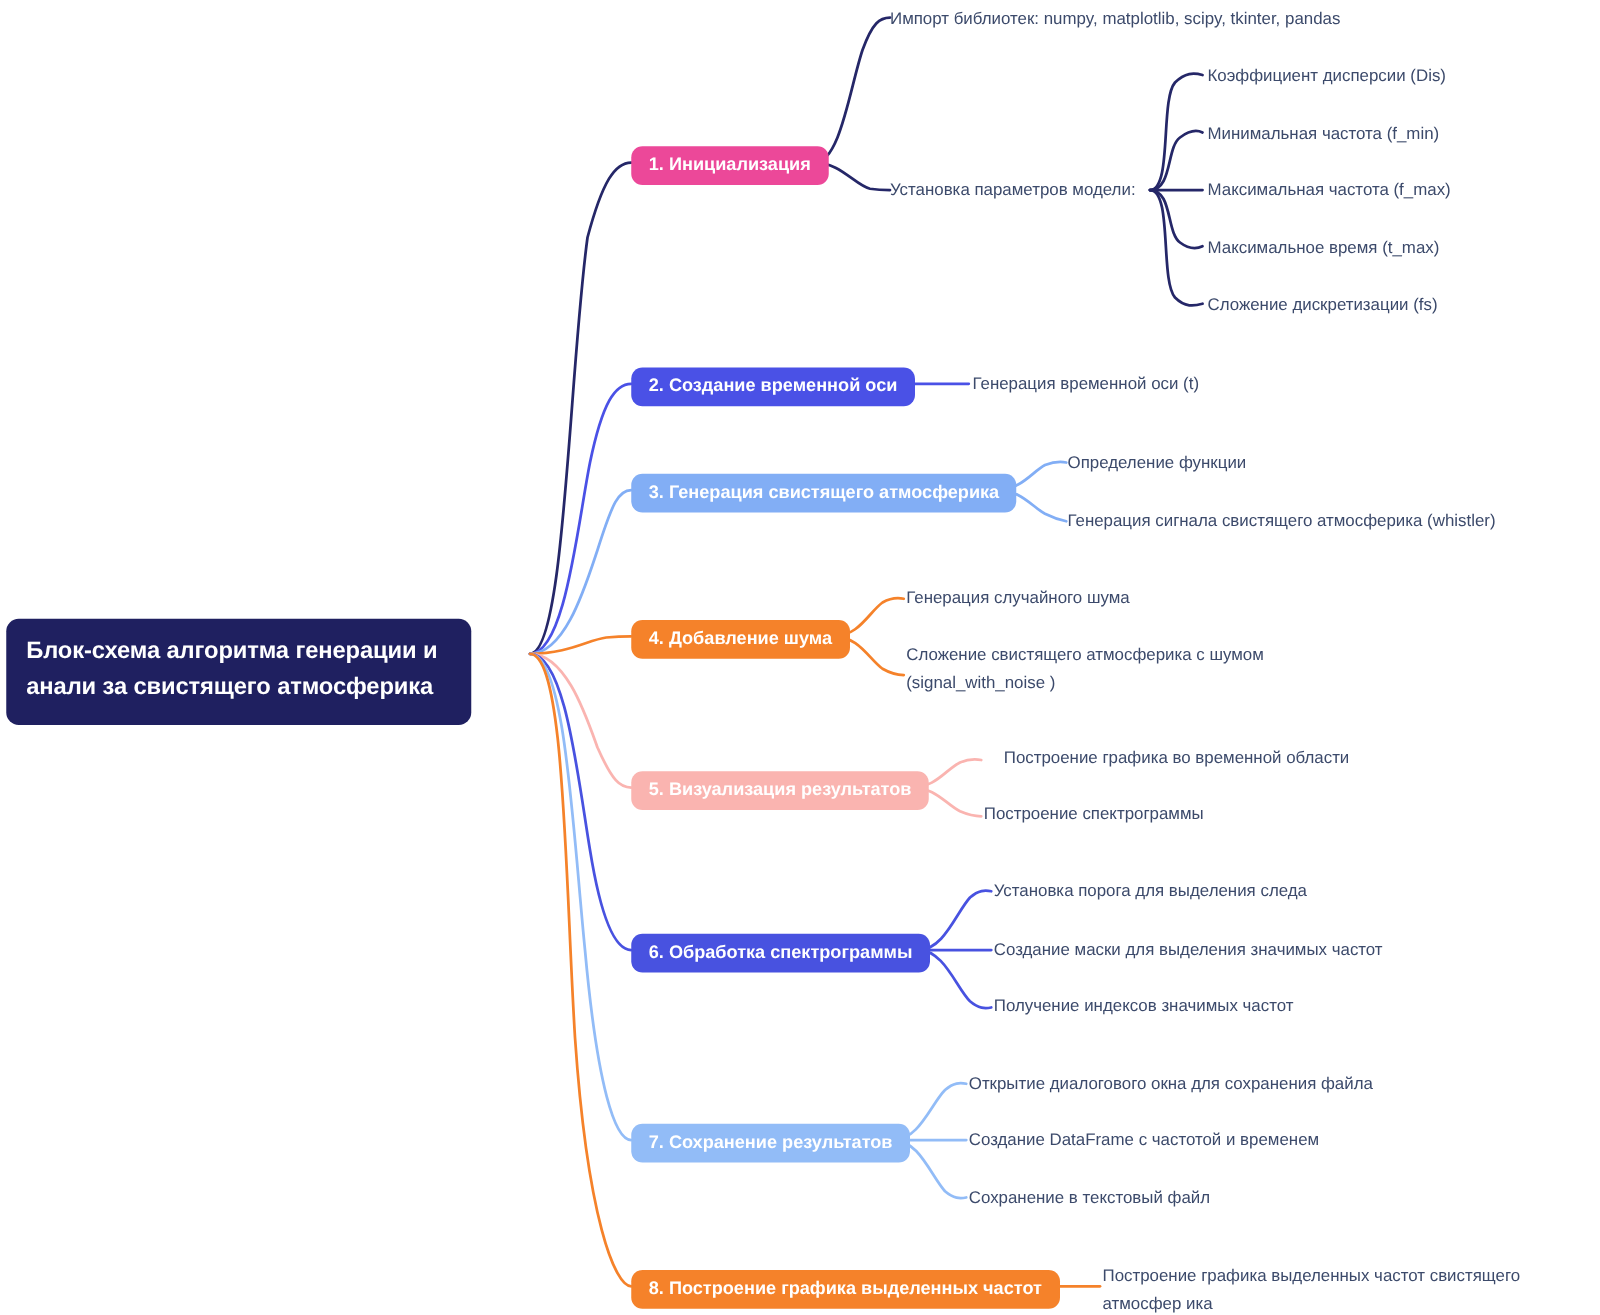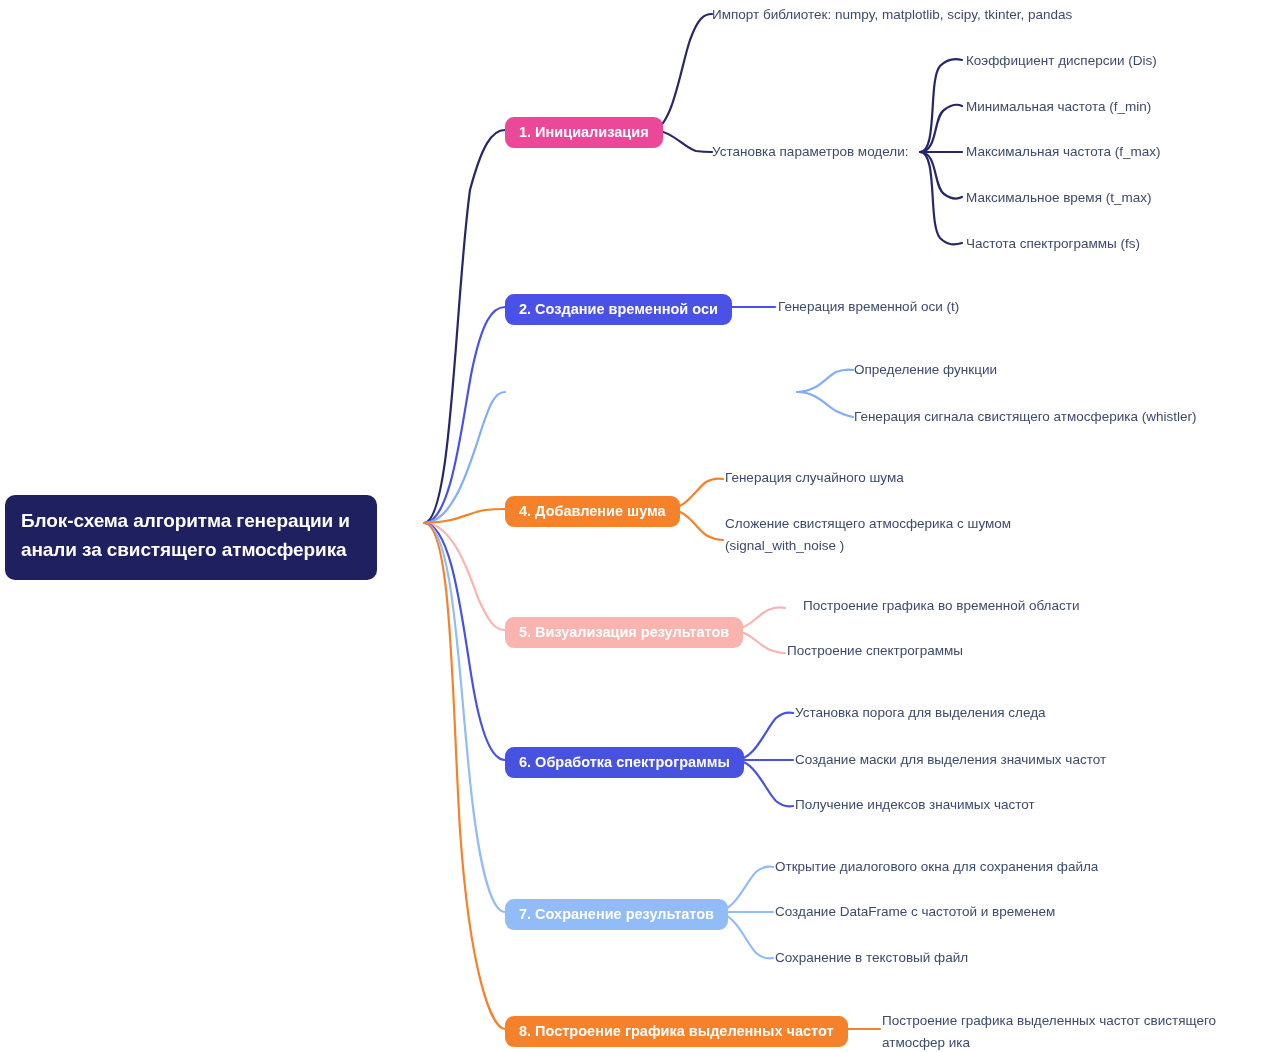--- a/index.html
+++ b/index.html
@@ -99,27 +99,30 @@
 
   <div class="node branch" style="left:505px;top:117px;background:#ec4899;">
     <span>1. Инициализация</span>
   </div>
   <div class="node leaf" style="left:712px;top:4px;">Импорт библиотек: numpy, matplotlib, scipy, tkinter, pandas</div>
   <div class="node leaf" style="left:712px;top:141px;">Установка параметров модели:</div>
   <div class="node leaf" style="left:966px;top:50px;">Коэффициент дисперсии (Dis)</div>
   <div class="node leaf" style="left:966px;top:96px;">Минимальная частота (f_min)</div>
   <div class="node leaf" style="left:966px;top:141px;">Максимальная частота (f_max)</div>
   <div class="node leaf" style="left:966px;top:187px;">Максимальное время (t_max)</div>
-  <div class="node leaf" style="left:966px;top:233px;">Частота спектрограммы (fs)</div>
+  <div class="node leaf" style="left:966px;top:233px;">Сложение дискретизации (fs)</div>
 
   <div class="node branch" style="left:505px;top:294px;background:#4A51E6;">
     <span>2. Создание временной оси</span>
   </div>
   <div class="node leaf" style="left:778px;top:296px;">Генерация временной оси (t)</div>
 
+  <div class="node branch" style="left:505px;top:379px;background:#82AEF5;">
+    <span>3. Генерация свистящего атмосферика</span>
+  </div>
   <div class="node leaf" style="left:854px;top:359px;">Определение функции</div>
   <div class="node leaf" style="left:854px;top:406px;">Генерация сигнала свистящего атмосферика (whistler)</div>
 
   <div class="node branch" style="left:505px;top:496px;background:#F5822A;">
     <span>4. Добавление шума</span>
   </div>
   <div class="node leaf" style="left:725px;top:467px;">Генерация случайного шума</div>
   <div class="node leaf wrap" style="left:725px;top:513px;width:388px;">Сложение свистящего атмосферика с шумом (signal_with_noise )</div>
 
   <div class="node branch" style="left:505px;top:617px;background:#FAB4B0;">

